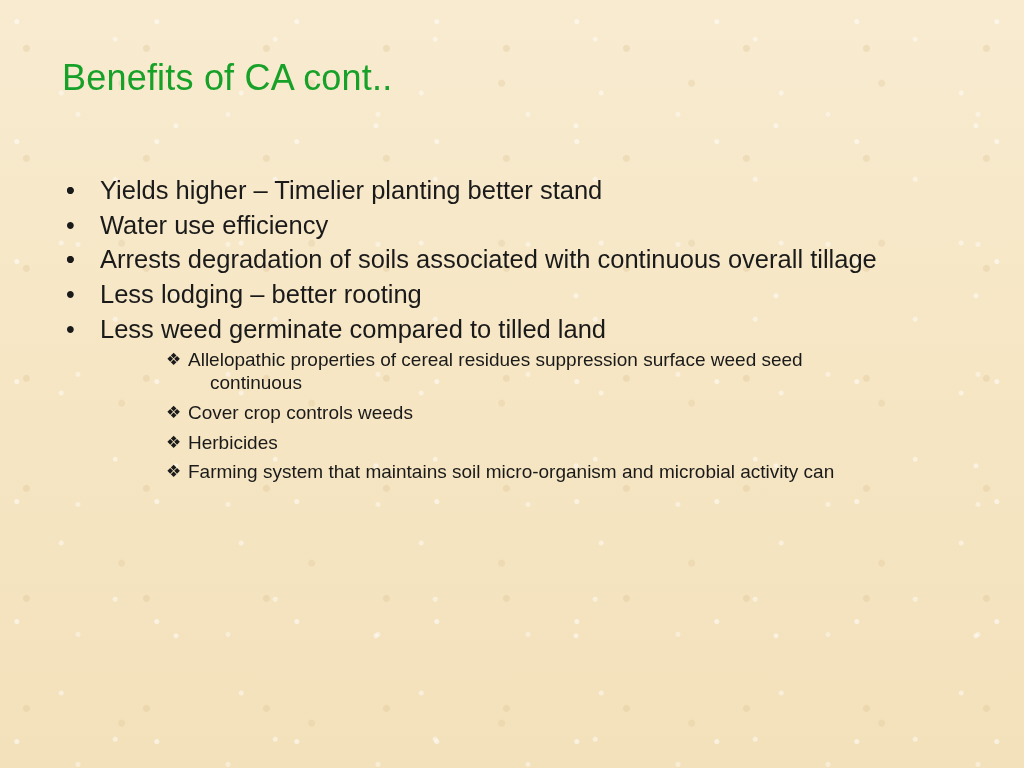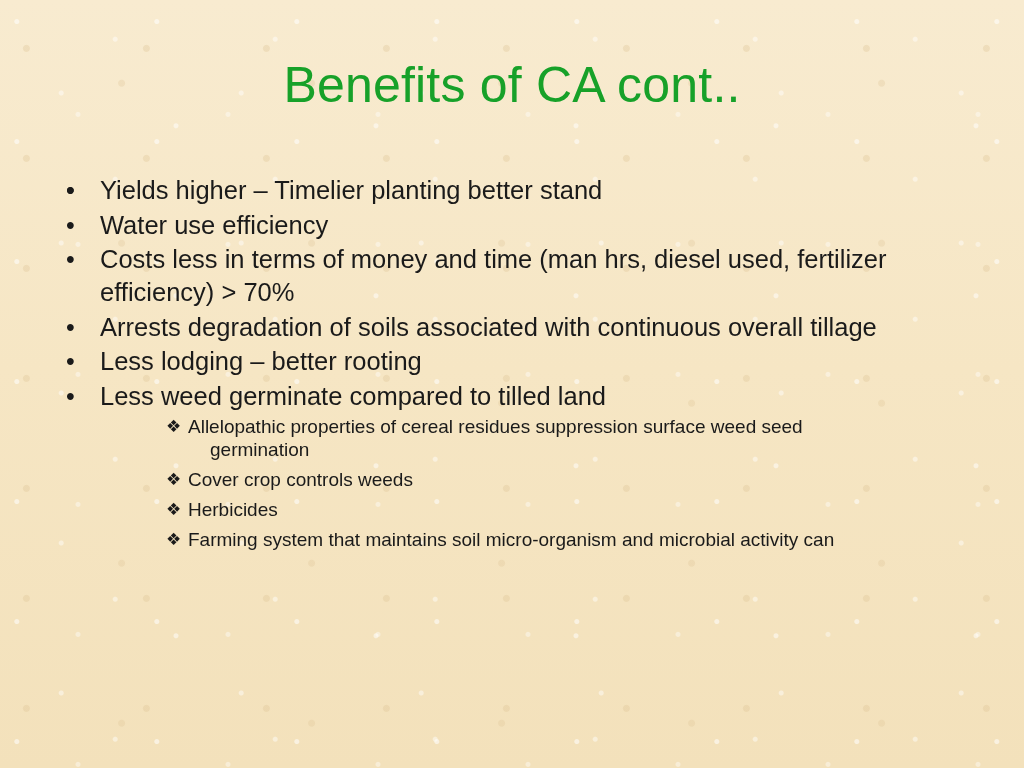--- a/index.html
+++ b/index.html
@@ -27,23 +27,23 @@
       radial-gradient(circle at 22% 44%, rgba(222,196,150,0.35) 0 3px, rgba(222,196,150,0) 4px),
       radial-gradient(circle at 64% 52%, rgba(222,196,150,0.3) 0 3px, rgba(222,196,150,0) 4px),
       linear-gradient(180deg, #f8ebd0 0%, #f6e6c4 48%, #f3e1bb 100%);
     background-size: 140px 120px, 180px 150px, 160px 140px, 200px 170px, 150px 130px, 120px 110px, 190px 160px, 100% 100%;
   }
   .title {
     position: absolute;
     left: 62px;
     top: 58px;
     width: 900px;
-    text-align: center;
+    text-align: left;
     color: #17a129;
-    font-size: 50px;
+    font-size: 36px;
     line-height: 1.1;
     font-weight: normal;
     letter-spacing: 0.2px;
   }
   .body {
     position: absolute;
     left: 52px;
     top: 172px;
     width: 916px;
     color: #1a1a1a;
@@ -110,42 +110,41 @@
         <span>Yields higher – Timelier planting better stand</span>
       </li>
 
       <li>
         <span class="bullet">•</span>
         <span>Water use efficiency</span>
       </li>
 
       <li>
         <span class="bullet">•</span>
-        <span>Costs less in terms of money and time (man hrs, diesel used, fertilizer efficiency) &gt; 70%</span>
       </li>
 
       <li>
         <span class="bullet">•</span>
         <span>Arrests degradation of soils associated with continuous overall tillage</span>
       </li>
 
       <li>
         <span class="bullet">•</span>
         <span>Less lodging – better rooting</span>
       </li>
 
       <li>
         <span class="bullet">•</span>
         <span>Less weed germinate compared to tilled land</span>
 
         <ul class="level2">
           <li>
             <span class="bullet2">❖</span>
             <span>Allelopathic properties of cereal residues suppression surface weed seed</span>
-            <span class="sub-indent">germination</span>
+            <span class="sub-indent">continuous</span>
           </li>
           <li>
             <span class="bullet2">❖</span>
             <span>Cover crop controls weeds</span>
           </li>
           <li>
             <span class="bullet2">❖</span>
             <span>Herbicides</span>
           </li>
           <li>

